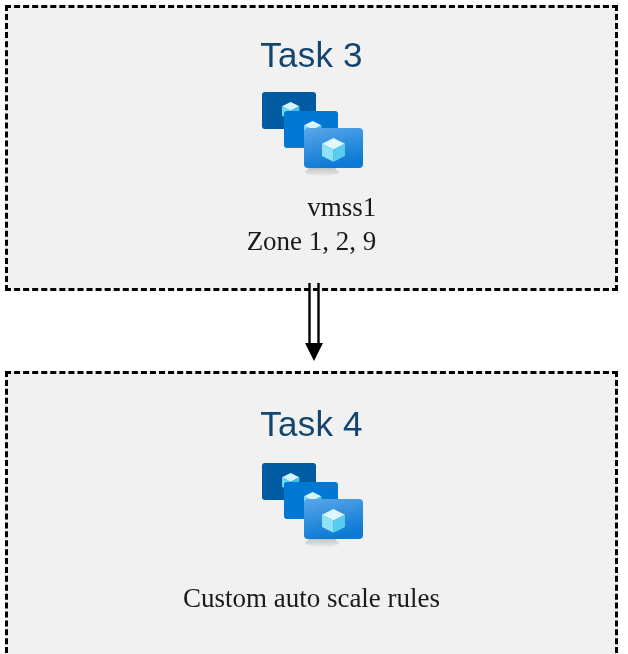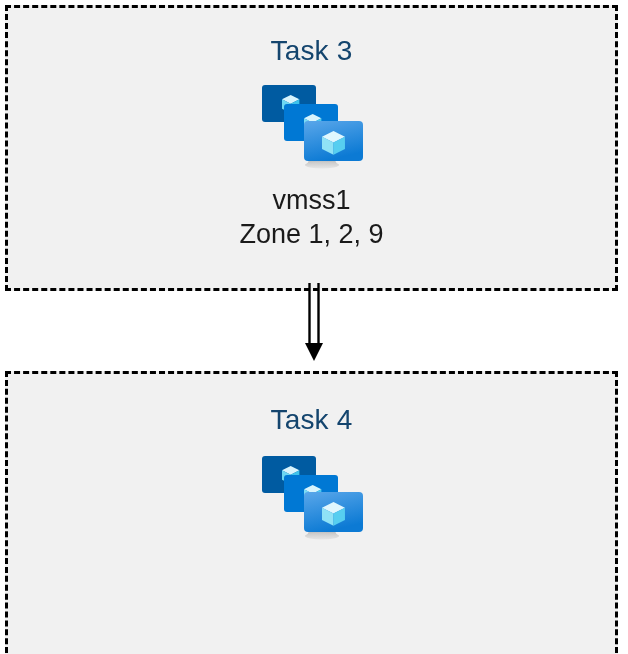--- a/index.html
+++ b/index.html
@@ -36,21 +36,21 @@
     top: 5px;
     height: 286px;
   }
   .task-box-bottom {
     top: 371px;
     height: 291px;
   }
 
   .task-title {
     color: #14456e;
-    font-size: 28px;
+    font-size: 35px;
     font-weight: 400;
     letter-spacing: 0.2px;
     margin-top: 29px;
     line-height: 1;
   }
   .task-box-bottom .task-title {
     margin-top: 32px;
   }
 
   
@@ -64,25 +64,26 @@
   }
   .icon-wrap svg {
     display: block;
     width: 112px;
     height: 92px;
   }
 
   
   .caption-block {
     margin-top: 12px;
-    text-align: center;
+    text-align: right;
     color: #1a1a1a;
     font-size: 27px;
     line-height: 1.27;
     font-weight: 400;
+    font-family: Liberation Serif, serif;
   }
   .caption-line {
     display: block;
     white-space: nowrap;
   }
   .task-box-bottom .caption-block {
     margin-top: 32px;
   }
 
   
@@ -202,15 +203,18 @@
 
         <rect x="48" y="42" width="59" height="40" rx="4" ry="4" fill="url(#frontGradB)"></rect>
         <g transform="translate(66,52) scale(0.82)">
           <polygon points="14,0 28,7 14,14 0,7" fill="#E0F7FE"></polygon>
           <polygon points="0,7 14,14 14,29 0,22" fill="#8FE2F6"></polygon>
           <polygon points="28,7 14,14 14,29 28,22" fill="#57CEF0"></polygon>
         </g>
       </svg>
     </div>
 
+    <div class="caption-block">
+      <span class="caption-line">Custom auto scale rules</span>
+    </div>
   </div>
 
 </div>
 
 </body></html>

